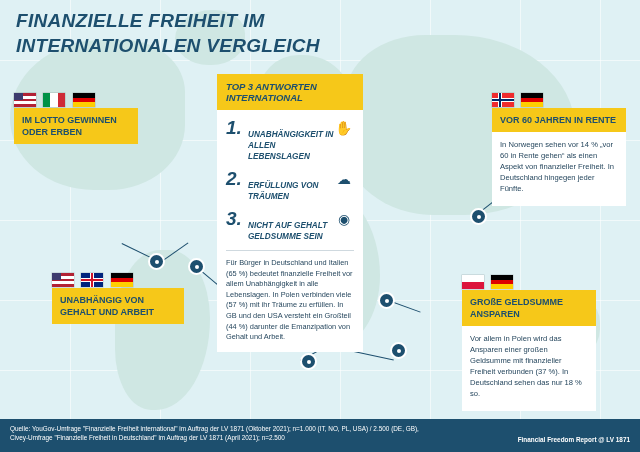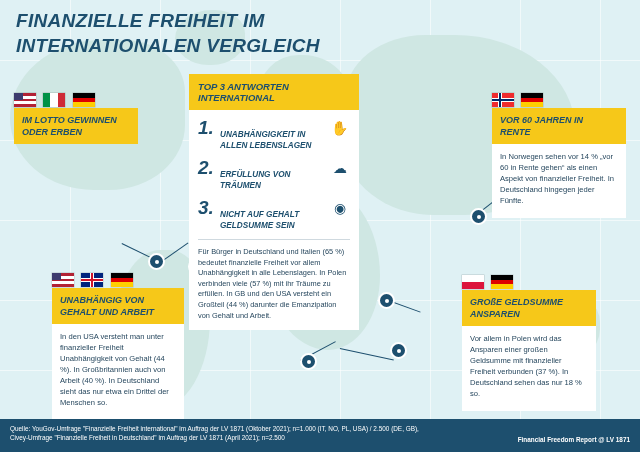--- a/index.html
+++ b/index.html
@@ -14,27 +14,27 @@
 
   
   #header{position:absolute;left:0;top:0;width:640px;height:62px;
           background:rgba(223,241,244,.0);}
   #header-title{position:absolute;left:16px;top:8px;width:430px;
      font-size:19px;font-weight:bold;font-style:italic;color:#1d4f6e;
      line-height:25px;letter-spacing:.3px;}
 
   
   .box{position:absolute;box-sizing:border-box;}
-  .box-head{background:#f6c819;color:#1d4f6e;font-weight:bold;font-style:italic;
-     font-size:9px;line-height:12px;padding:6px 20px 6px 8px;}
+  .box-head{background:#f6c819;color:#1d4f6e;font-weight:bold;
+     font-size:9px;line-height:12px;padding:6px 8px 6px 8px;}
   .box-body{background:#ffffff;color:#1d3f57;font-size:7.6px;line-height:11px;
      padding:7px 8px 12px 8px;}
 
   
-  #center-panel{position:absolute;left:189px;top:74px;width:170px;}
+  #center-panel{position:absolute;left:217px;top:74px;width:146px;}
   #center-head{background:#f6c819;color:#1d4f6e;font-weight:bold;font-style:italic;
      font-size:9.5px;padding:7px 9px;}
   #center-body{background:#ffffff;padding:9px 9px 9px 9px;}
   .ans-row{display:flex;align-items:flex-start;margin-bottom:8px;}
   .ans-num{font-size:19px;font-weight:bold;font-style:italic;color:#1d4f6e;
      width:22px;flex:none;line-height:18px;}
   .ans-txt{font-size:8.2px;font-weight:bold;font-style:italic;color:#1d4f6e;
      line-height:11px;padding-top:2px;flex:1;margin-top:8px;}
   .ans-icon{width:20px;flex:none;text-align:center;color:#1d4f6e;font-size:14px;
      line-height:18px;}
@@ -140,21 +140,20 @@
   <span class="flag" style="background:#00247d;position:relative;">
     <span style="position:absolute;left:9px;top:0;width:4px;height:14px;background:#fff;display:block;"></span>
     <span style="position:absolute;left:0;top:5px;width:22px;height:4px;background:#fff;display:block;"></span>
     <span style="position:absolute;left:10px;top:0;width:2px;height:14px;background:#cf142b;display:block;"></span>
     <span style="position:absolute;left:0;top:6px;width:22px;height:2px;background:#cf142b;display:block;"></span>
   </span>
   <span class="flag" style="background:linear-gradient(#000 0 33.3%,#dd0000 33.3% 66.6%,#ffce00 66.6% 100%);"></span>
 </div>
 <div class="box" style="left:52px;top:288px;width:132px;">
   <div class="box-head">UNABHÄNGIG VON GEHALT UND ARBEIT</div>
-  <div class="box-body">In den USA versteht man unter finanzieller Freiheit Unabhängigkeit von Gehalt (44 %). In Großbritannien auch von Arbeit (40 %). In Deutschland sieht das nur etwa ein Drittel der Menschen so.</div>
 </div>
 
 <div class="flag-row" style="left:462px;top:272px;">
   <span class="flag" style="background:linear-gradient(#fff 0 50%,#dc143c 50% 100%);"></span>
   <span class="flag" style="background:linear-gradient(#000 0 33.3%,#dd0000 33.3% 66.6%,#ffce00 66.6% 100%);"></span>
 </div>
 <div class="box" style="left:462px;top:290px;width:134px;">
   <div class="box-head">GROßE GELDSUMME ANSPAREN</div>
   <div class="box-body">Vor allem in Polen wird das Ansparen einer großen Geldsumme mit finanzieller Freiheit verbunden (37 %). In Deutschland sehen das nur 18 % so.</div>
 </div>

